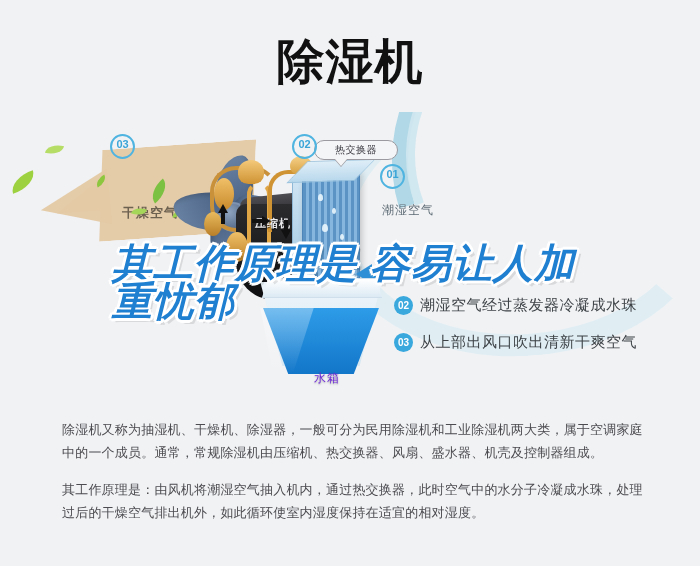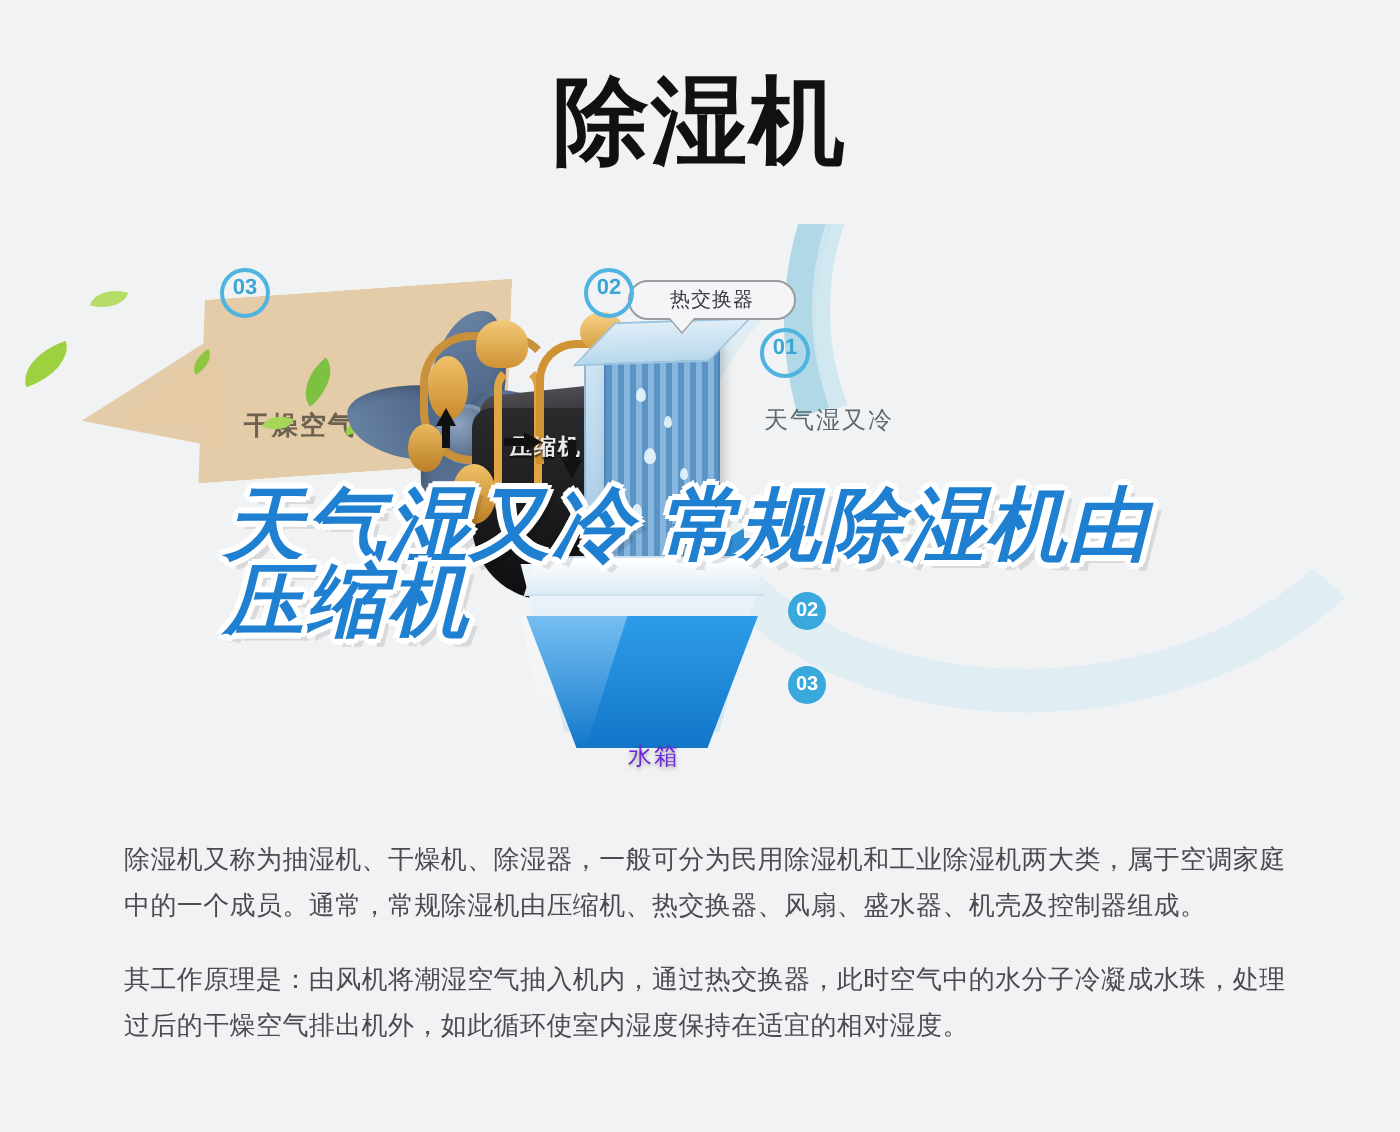--- a/index.html
+++ b/index.html
@@ -343,31 +343,33 @@
     <div class="tank-shell"></div>
     <div class="tank-lid"></div>
     <div class="tank-water"></div>
     <div class="tank-hl"></div>
     <div class="tank-label">水箱</div>
 
     <div class="badge-o badge-01">01</div>
     <div class="badge-o badge-02">02</div>
     <div class="badge-o badge-03">03</div>
 
-    <div class="air-label label-wet">天气湿又冷</div>
+    <div class="air-label label-wet">潮湿空气</div>
   </div>
 
-  <div class="overlay">天气湿又冷 常规除湿机由压缩机</div>
+  <div class="overlay">其工作原理是 容易让人加重忧郁</div>
 
   <div class="legend">
     <div class="legend-row">
       <div class="legend-badge">02</div>
+      <div class="legend-text">潮湿空气经过蒸发器冷凝成水珠</div>
     </div>
     <div class="legend-row">
       <div class="legend-badge">03</div>
+      <div class="legend-text">从上部出风口吹出清新干爽空气</div>
     </div>
   </div>
 
   <div class="body-copy">
     <p class="para">除湿机又称为抽湿机、干燥机、除湿器，一般可分为民用除湿机和工业除湿机两大类，属于空调家庭中的一个成员。通常，常规除湿机由压缩机、热交换器、风扇、盛水器、机壳及控制器组成。</p>
     <p class="para">其工作原理是：由风机将潮湿空气抽入机内，通过热交换器，此时空气中的水分子冷凝成水珠，处理过后的干燥空气排出机外，如此循环使室内湿度保持在适宜的相对湿度。</p>
   </div>
 
 </div>
 

